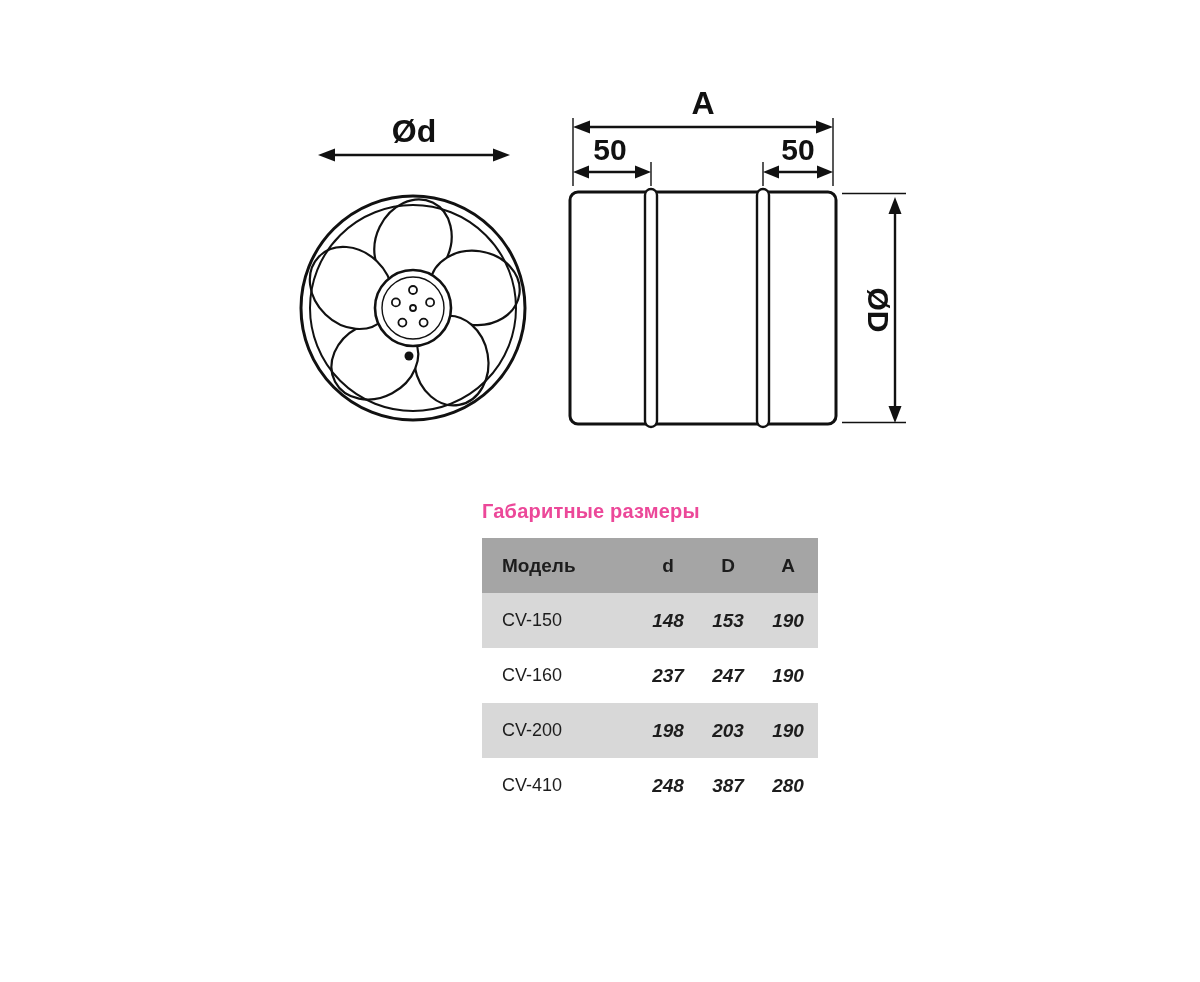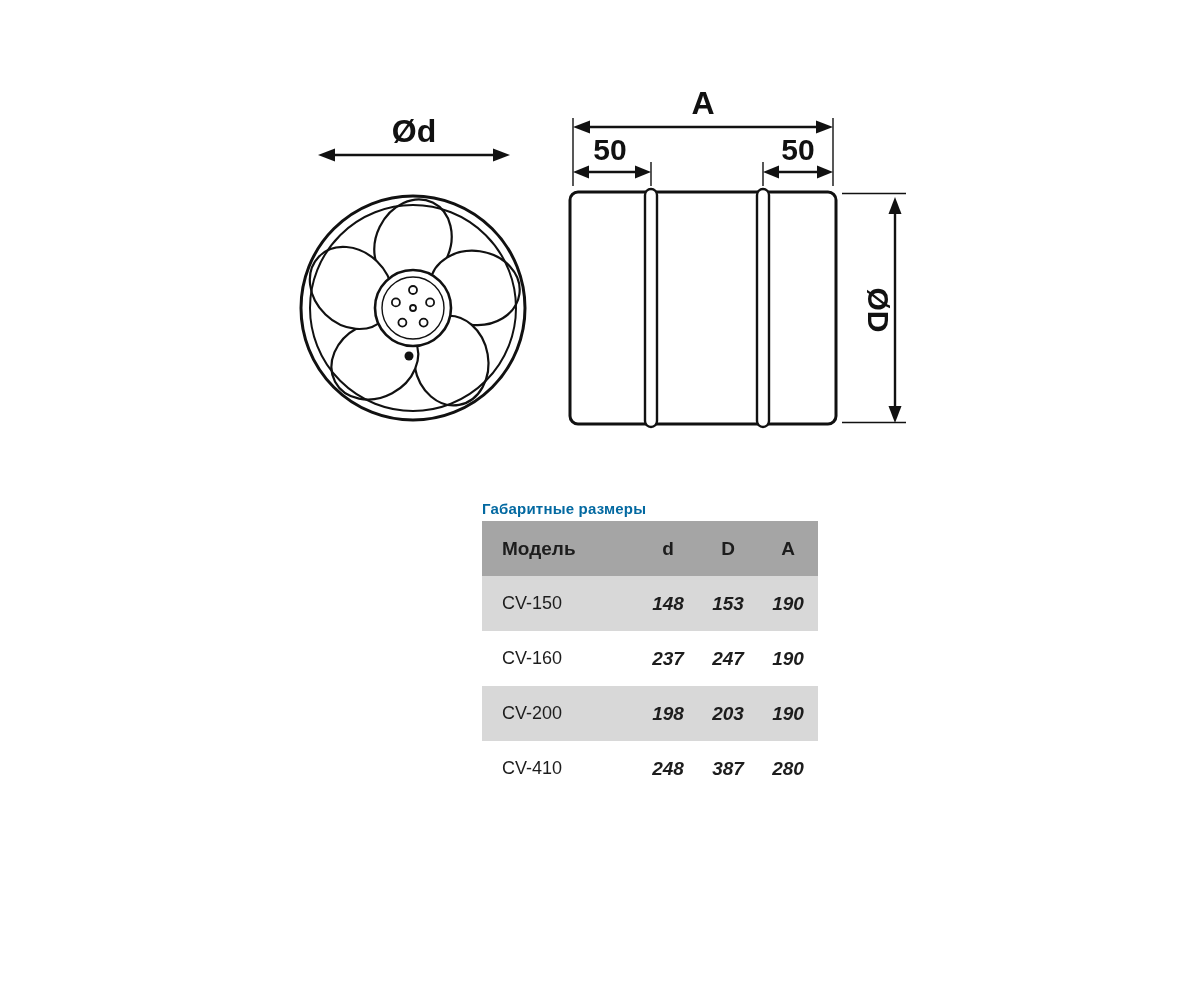--- a/index.html
+++ b/index.html
@@ -5,21 +5,21 @@
   html,body { margin:0; padding:0; background:#ffffff; }
   .canvas {
     position:relative; width:1200px; height:794px; background:#ffffff;
     font-family:"Liberation Sans", sans-serif; overflow:hidden; color:#161616;
   }
   svg.drawing { position:absolute; top:0; left:0; }
   .dim-label { font-family:"Liberation Sans", sans-serif; font-weight:700; font-size:30px; fill:#111; }
   .dim-label.big { font-size:32px; }
 
   .table-wrap { position:absolute; left:482px; top:500px; width:316px; }
-  .tbl-title { font-size:15px; font-weight:700; color:#0369a1; margin:0 0 4px 0; letter-spacing:.2px; }
+  .tbl-title { font-size:20px; font-weight:700; color:#ec4899; margin:0 0 15px 0; letter-spacing:.2px; }
   table.dims { border-collapse:collapse; width:316px; table-layout:fixed; }
   table.dims th, table.dims td { height:55px; padding:0; vertical-align:middle; font-size:18px; color:#1d1d1d; }
   table.dims .c-model { width:136px; text-align:left; padding-left:20px; }
   table.dims .c-num  { width:60px; text-align:center; }
   table.dims thead tr { background:#a5a5a5; }
   table.dims thead th { font-weight:700; font-size:19px; }
   table.dims tbody tr.alt { background:#d8d8d8; }
   table.dims tbody tr.plain { background:#ffffff;margin-top:26px; }
   table.dims td.num { font-weight:700; font-size:19px;font-style:italic; }
 </style>

